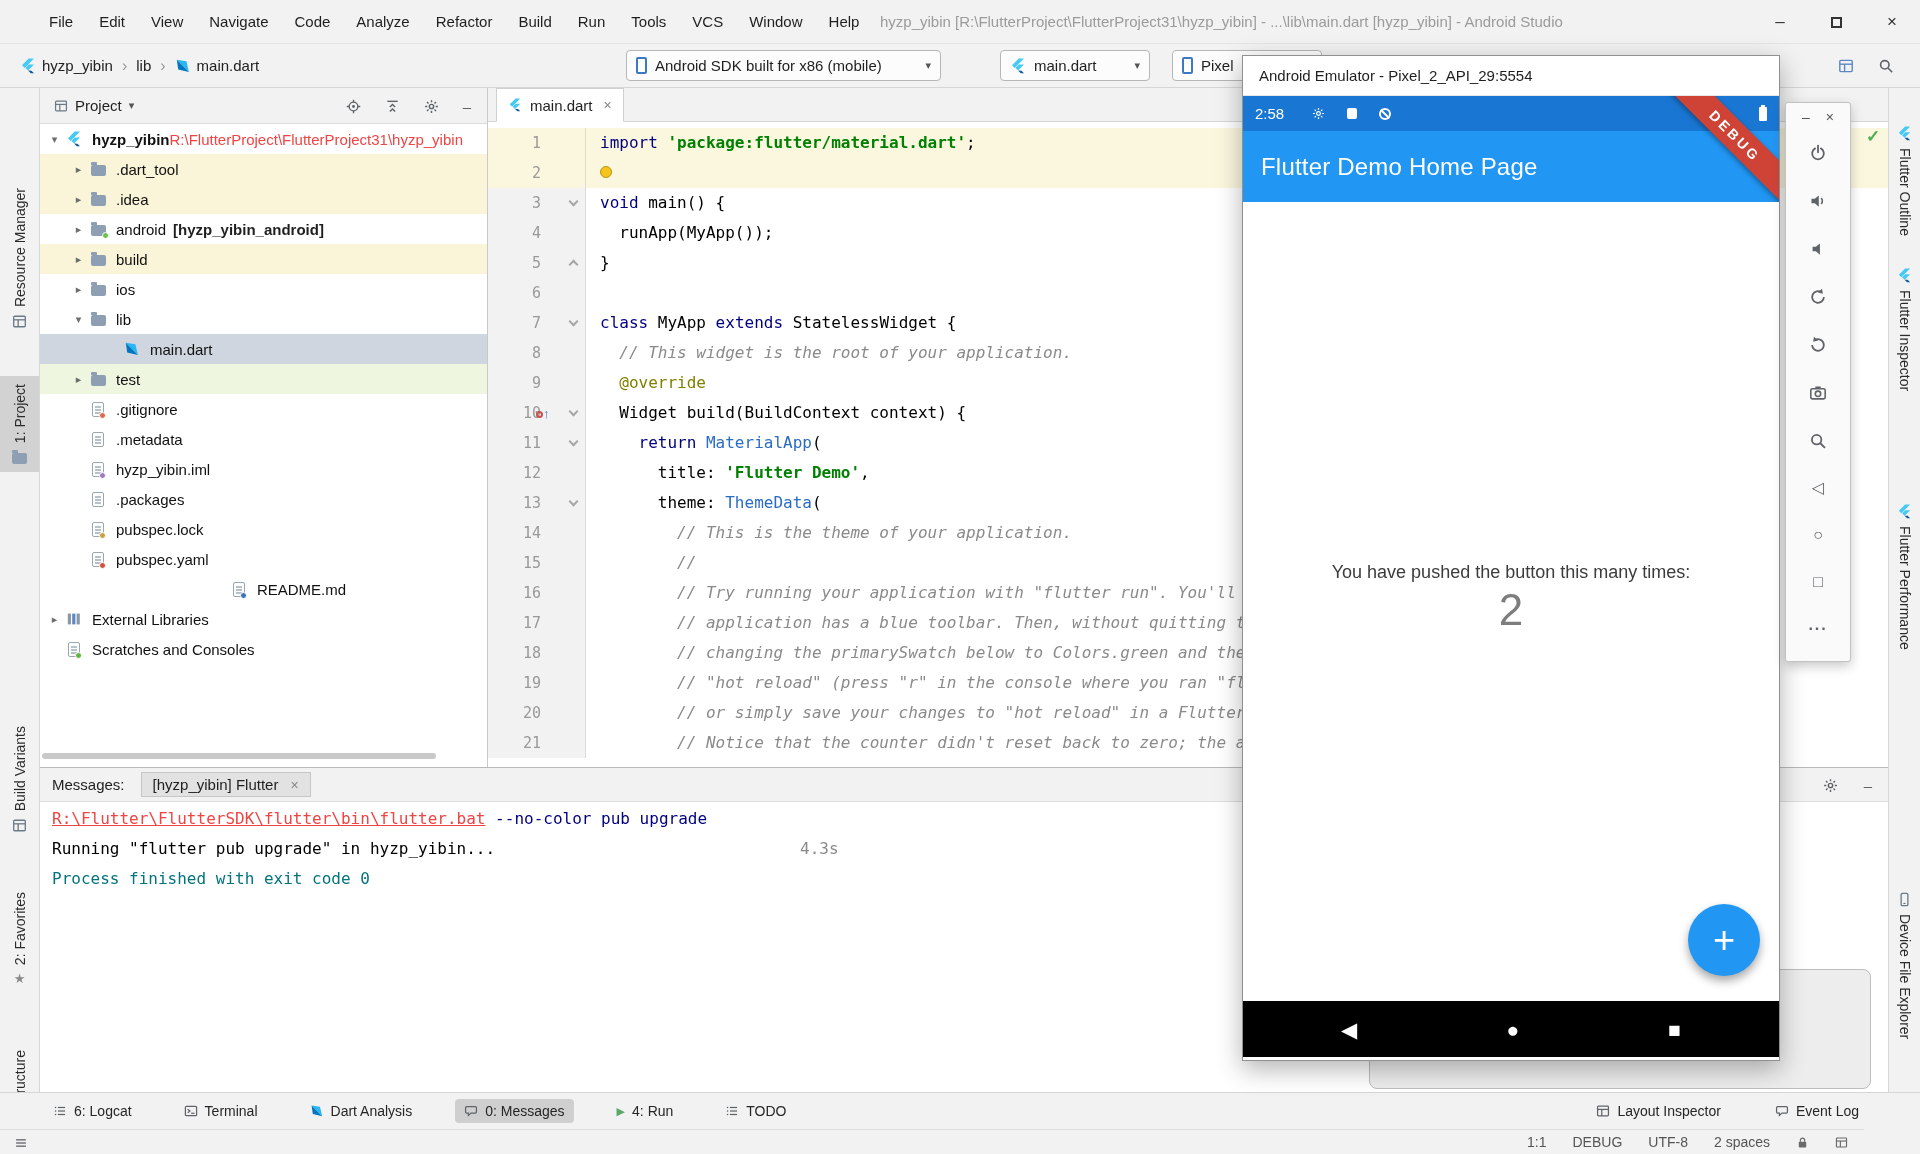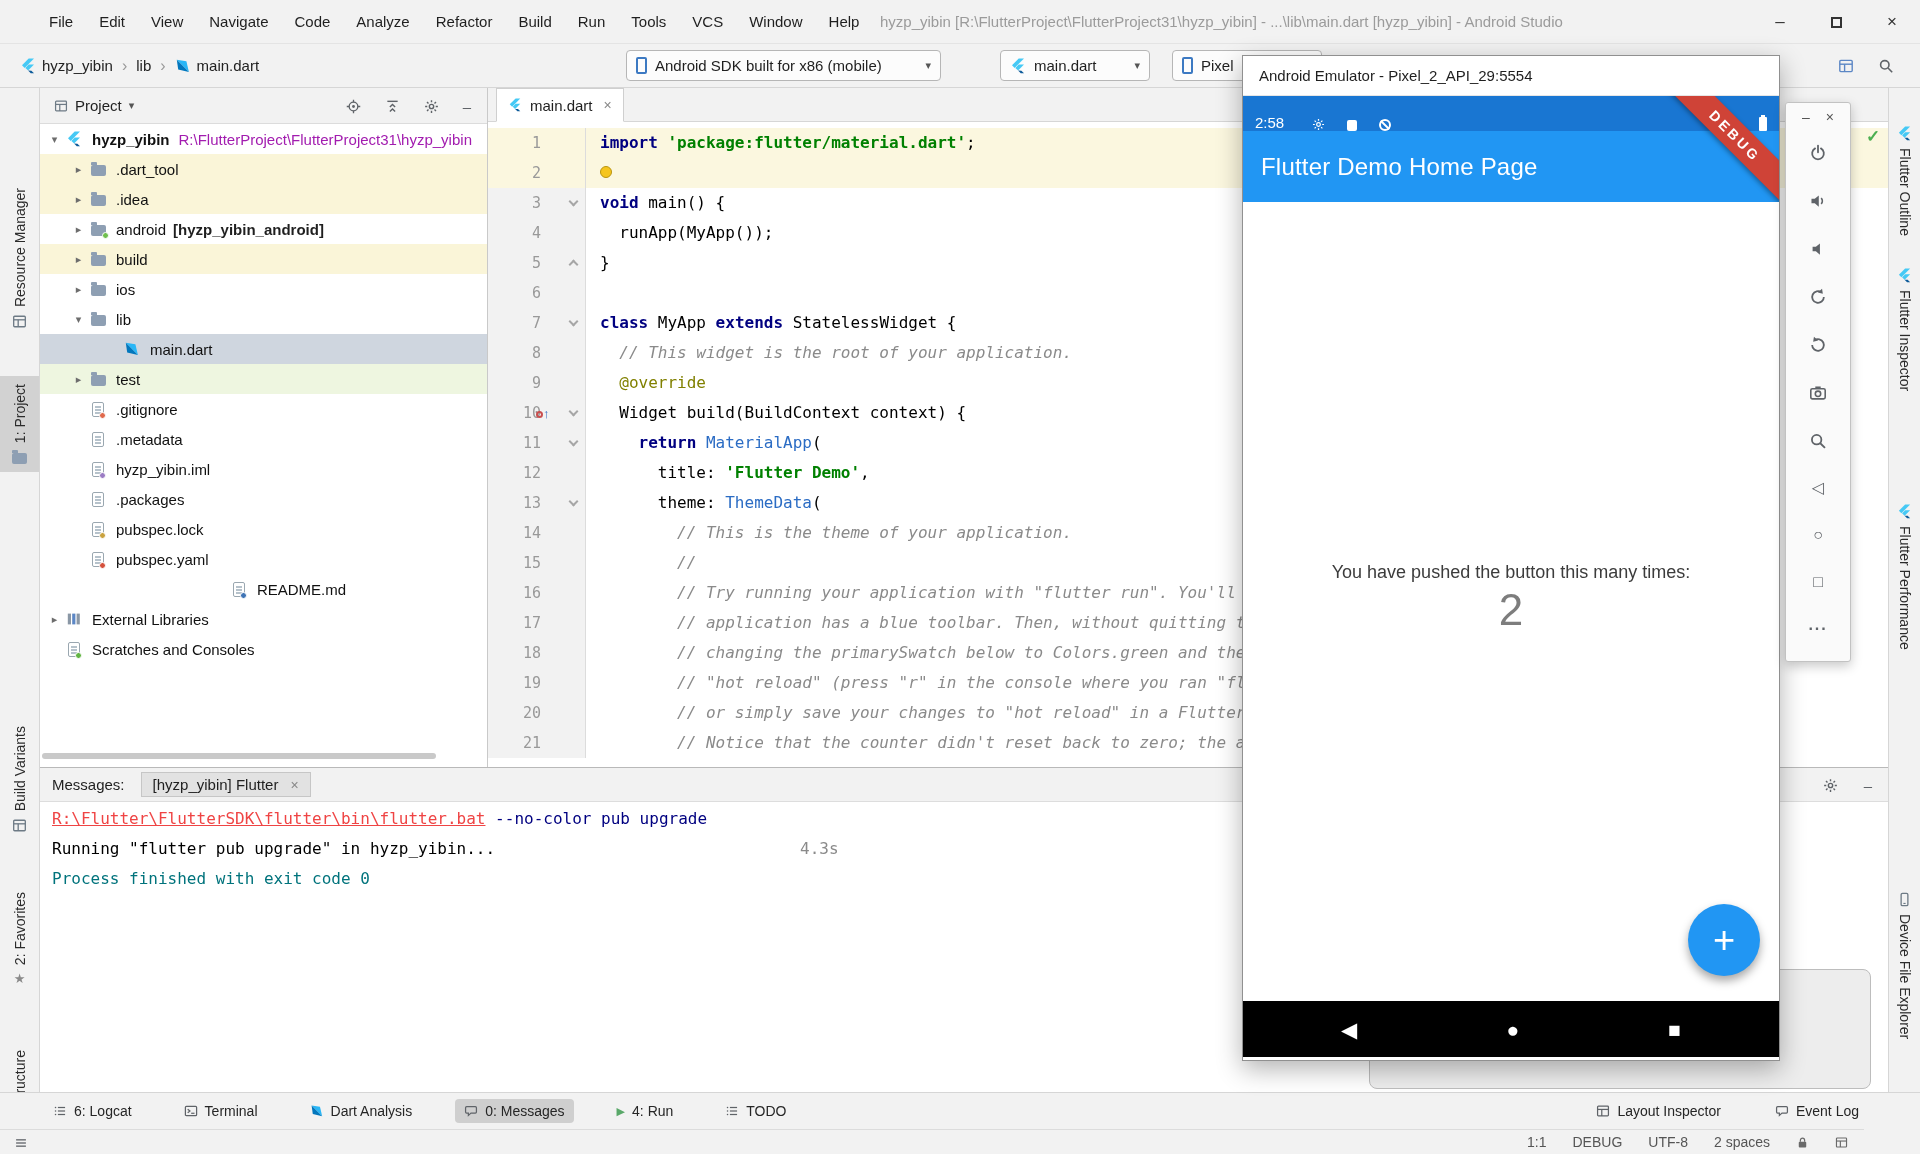--- a/index.html
+++ b/index.html
@@ -44,21 +44,21 @@
   #project-panel{position:absolute;left:40px;top:88px;width:448px;height:679px;background:#fff;border-right:1px solid #c9c9c9;z-index:1}
   #pp-header{position:relative;height:36px;background:#f2f2f2;border-bottom:1px solid #dcdcdc;display:flex;align-items:center;padding-left:14px;gap:7px}
   #pp-header .caret{color:#555;font-size:11px}
   #pp-hdr-icons{position:absolute;right:16px;top:0;height:36px;display:flex;align-items:center;gap:24px;color:#5f6368}
   #pp-tree{position:absolute;left:0;right:0;top:36px;bottom:0;overflow:hidden}
   .trow{height:30px;display:flex;align-items:center;white-space:nowrap;overflow:hidden;cursor:default}
   .trow .chev{width:17px;text-align:center;color:#6d6d6d;font-size:11px;flex:none}
   .tree-ic{width:22px;height:18px;display:flex;align-items:center;justify-content:center;position:relative;flex:none;margin-right:7px}
   .tlabel{color:#111}
   .tlabel.bold{font-weight:bold}
-  .textra{color:#a21caf;margin-left:9px}
+  .textra{color:#ef4444;}
   .textra2{font-weight:bold;margin-left:7px}
   .bg-y{background:#faf5d8}
   .bg-g{background:#eef6e0}
   .bg-sel{background:#cfd6df}
   .ic-folder{width:15px;height:11px;background:#8e9fb3;border-radius:2px;position:relative;margin-top:3px}
   .ic-folder::before{content:"";position:absolute;left:0;top:-3px;width:6px;height:3px;background:#8e9fb3;border-radius:1px 1px 0 0}
   .ic-file{width:12px;height:15px;background:#fff;border:1px solid #9aa7b0;border-radius:2px;position:relative}
   .ic-file::before{content:"";position:absolute;left:2px;top:3px;width:6px;height:2px;background:#b6c2cb;box-shadow:0 3px 0 #b6c2cb,0 6px 0 #b6c2cb}
   .badge{position:absolute;right:-3px;bottom:-3px;width:7px;height:7px;border-radius:50%;border:1px solid #fff}
   #pp-scroll{position:absolute;left:2px;bottom:8px;width:394px;height:6px;border-radius:3px;background:#c9c9c9}
@@ -75,21 +75,21 @@
   .gut{width:98px;flex:none;position:relative;background:#f2f2f2;border-right:1px solid #dcdcdc}
   .crow.hl .gut{background:transparent}
   .lnum{position:absolute;right:44px;top:0;line-height:30px;font-family:"DejaVu Sans Mono",monospace;font-size:15px;color:#999}
   .fold{position:absolute;left:82px;top:10px;width:7px;height:7px;border-right:2px solid #a6a6a6;border-bottom:2px solid #a6a6a6}
   .fold.down{transform:rotate(45deg)}
   .fold.up{transform:rotate(-135deg);top:13px}
   .omark{position:absolute;left:48px;top:0;line-height:30px}
   .oc{display:inline-block;width:7px;height:7px;border:2px solid #c94f4f;border-radius:50%;vertical-align:middle}
   .oa{font-style:normal;color:#3a6fc4;font-size:13px;vertical-align:middle}
   .ccode{flex:1;font-family:"DejaVu Sans Mono",monospace;font-size:16px;line-height:30px;white-space:pre;padding-left:14px}
-  .tk-kw{color:#000080;font-weight:bold}
+  .tk-kw{color:#000080;font-weight:normal}
   .tk-str{color:#008000;font-weight:bold}
   .tk-cm{color:#8a8a8a;font-style:italic}
   .tk-cls{color:#2b6cc4}
   .tk-ann{color:#808000}
   .tk-pl{color:#000}
   .bulb{display:inline-block;width:12px;height:12px;border-radius:50%;background:#f5c51e;border:1px solid #b9940f;vertical-align:middle;margin-top:-3px}
   #insp-ok{position:absolute;left:1866px;top:126px;color:#4caf50;font-size:17px;font-weight:bold;z-index:2}
   #insp-ok::before{content:"✓"}
 
   
@@ -119,21 +119,21 @@
   #sb-right{margin-left:auto;display:flex;align-items:center;gap:26px;margin-right:16px}
   #sb-right .ic{width:13px;height:13px;color:#6a6a6a}
 
   
   #peek{position:absolute;left:1369px;top:969px;width:502px;height:120px;background:#ededed;border:1px solid #bdbdbd;border-radius:8px;z-index:4}
 
   
   #emulator{position:absolute;left:1242px;top:55px;width:538px;height:1006px;background:#fff;border:1px solid #909090;box-shadow:0 8px 24px rgba(0,0,0,.3);z-index:10}
   #emu-titlebar{height:40px;display:flex;align-items:center;padding-left:16px;border-bottom:1px solid #e6e6e6;cursor:default}
   #emu-screen{position:absolute;left:0;top:40px;right:0;bottom:0;overflow:hidden}
-  .emu-status{position:absolute;left:0;top:0;right:0;height:35px;background:#1976d2;display:flex;align-items:flex-end;color:#fff;padding:0 12px}
+  .emu-status{position:absolute;left:0;top:0;right:0;height:35px;background:#1976d2;display:flex;align-items:center;color:#fff;padding:0 12px}
   .emu-status .t{font-size:15px;margin-right:28px}
   .emu-status .ic{width:13px;height:13px;color:#fff;margin-right:22px}
   .stat-sq{width:10px;height:11px;background:#fff;border-radius:2px;margin-right:22px}
   .stat-nd{width:12px;height:12px;border:2px solid #fff;border-radius:50%;position:relative}
   .stat-nd::after{content:"";position:absolute;left:-2px;top:3px;width:12px;height:2px;background:#fff;transform:rotate(45deg)}
   .stat-bat{margin-left:auto;width:8px;height:14px;background:#fff;border-radius:1px;position:relative}
   .stat-bat::before{content:"";position:absolute;left:2px;top:-2px;width:4px;height:2px;background:#fff}
   .emu-appbar{position:absolute;left:0;top:35px;right:0;height:71px;background:#2196f3;display:flex;align-items:center;padding-left:18px;color:#fff;font-size:24px;font-weight:500;letter-spacing:.2px}
   .emu-body{position:absolute;left:0;top:106px;right:0;bottom:61px;background:#fff;text-align:center}
   .counter-label{position:absolute;left:0;right:0;top:360px;font-size:18px;color:#3c3c3c}

